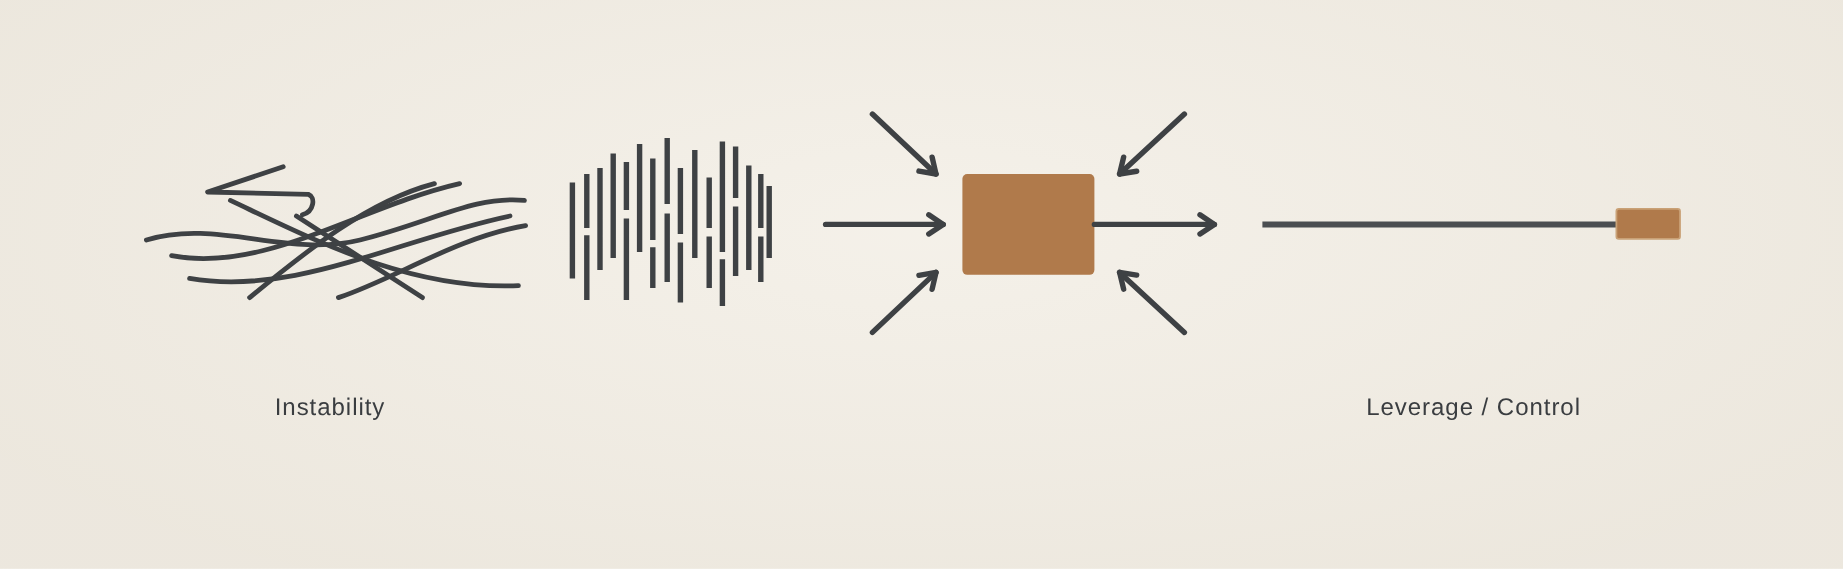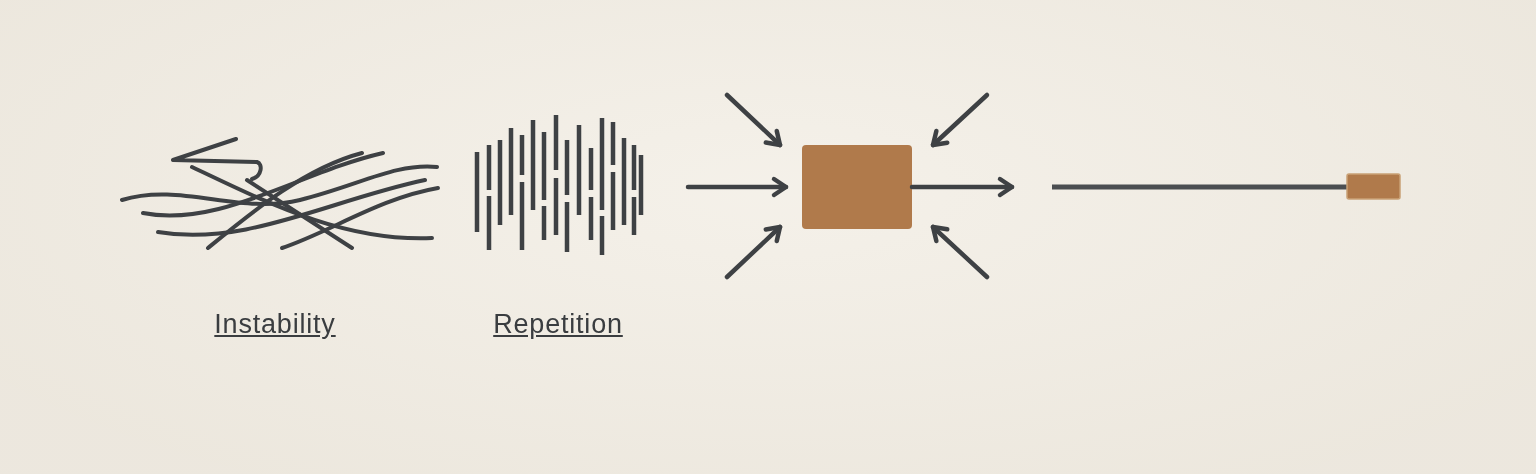--- a/index.html
+++ b/index.html
@@ -11,27 +11,26 @@
     background-image:radial-gradient(ellipse at 50% 40%, rgba(255,255,255,.25), rgba(0,0,0,.02) 85%);
     overflow:hidden;
   }
   .icon-svg{position:absolute;display:block;}
   .ink-stroke{stroke:var(--c-ink,#3e4144);fill:none;stroke-linecap:round;stroke-linejoin:round;}
   .ink-bars{stroke:var(--c-ink,#3e4144);fill:none;stroke-linecap:butt;}
   .soft-stroke{stroke:var(--c-ink_soft,#4b4e51);fill:none;stroke-linecap:butt;}
   .accent-fill{fill:var(--c-accent,#b07a4b);}
   .accent-edge{stroke:var(--c-accent_border,#c9a176);stroke-width:1.5;}
   .stage-label{
-    position:absolute;top:311px;
+    position:absolute;top:327px;
     transform:translateX(-50%);
-    font-size:27px;line-height:26px;
+    font-size:20px;line-height:26px;
     letter-spacing:0.8px;
     color:var(--c-label,#3a3d40);
     white-space:nowrap;
-    text-decoration:underline;
   }
 </style>
 </head>
 <body>
 
 <div class="canvas">
 
   <svg class="icon-svg" style="left:120px;top:125px" width="330" height="135" viewBox="0 0 330 135">
     <g class="ink-stroke" stroke-width="4">
       <path d="M116,14 L53,35 L137,37 C143,39 142,51 132,54"></path>
@@ -81,15 +80,15 @@
       <line x1="232" y1="102" x2="332" y2="102" marker-end="url(#chev)"></line>
     </g>
   </svg>
 
   <svg class="icon-svg" style="left:1045px;top:165px" width="365" height="45" viewBox="0 0 365 45">
     <line class="soft-stroke" stroke-width="5" x1="7" y1="22" x2="305" y2="22"></line>
     <rect class="accent-fill accent-edge" x="302" y="9" width="53" height="25" rx="2"></rect>
   </svg>
 
   <div class="stage-label" style="left:275px">Instability</div>
-  <div class="stage-label" style="left:558px">Repetition</div>
+  <div class="stage-label" style="left:1228px">Leverage / Control</div>
 
 </div>
 
 </body></html>

